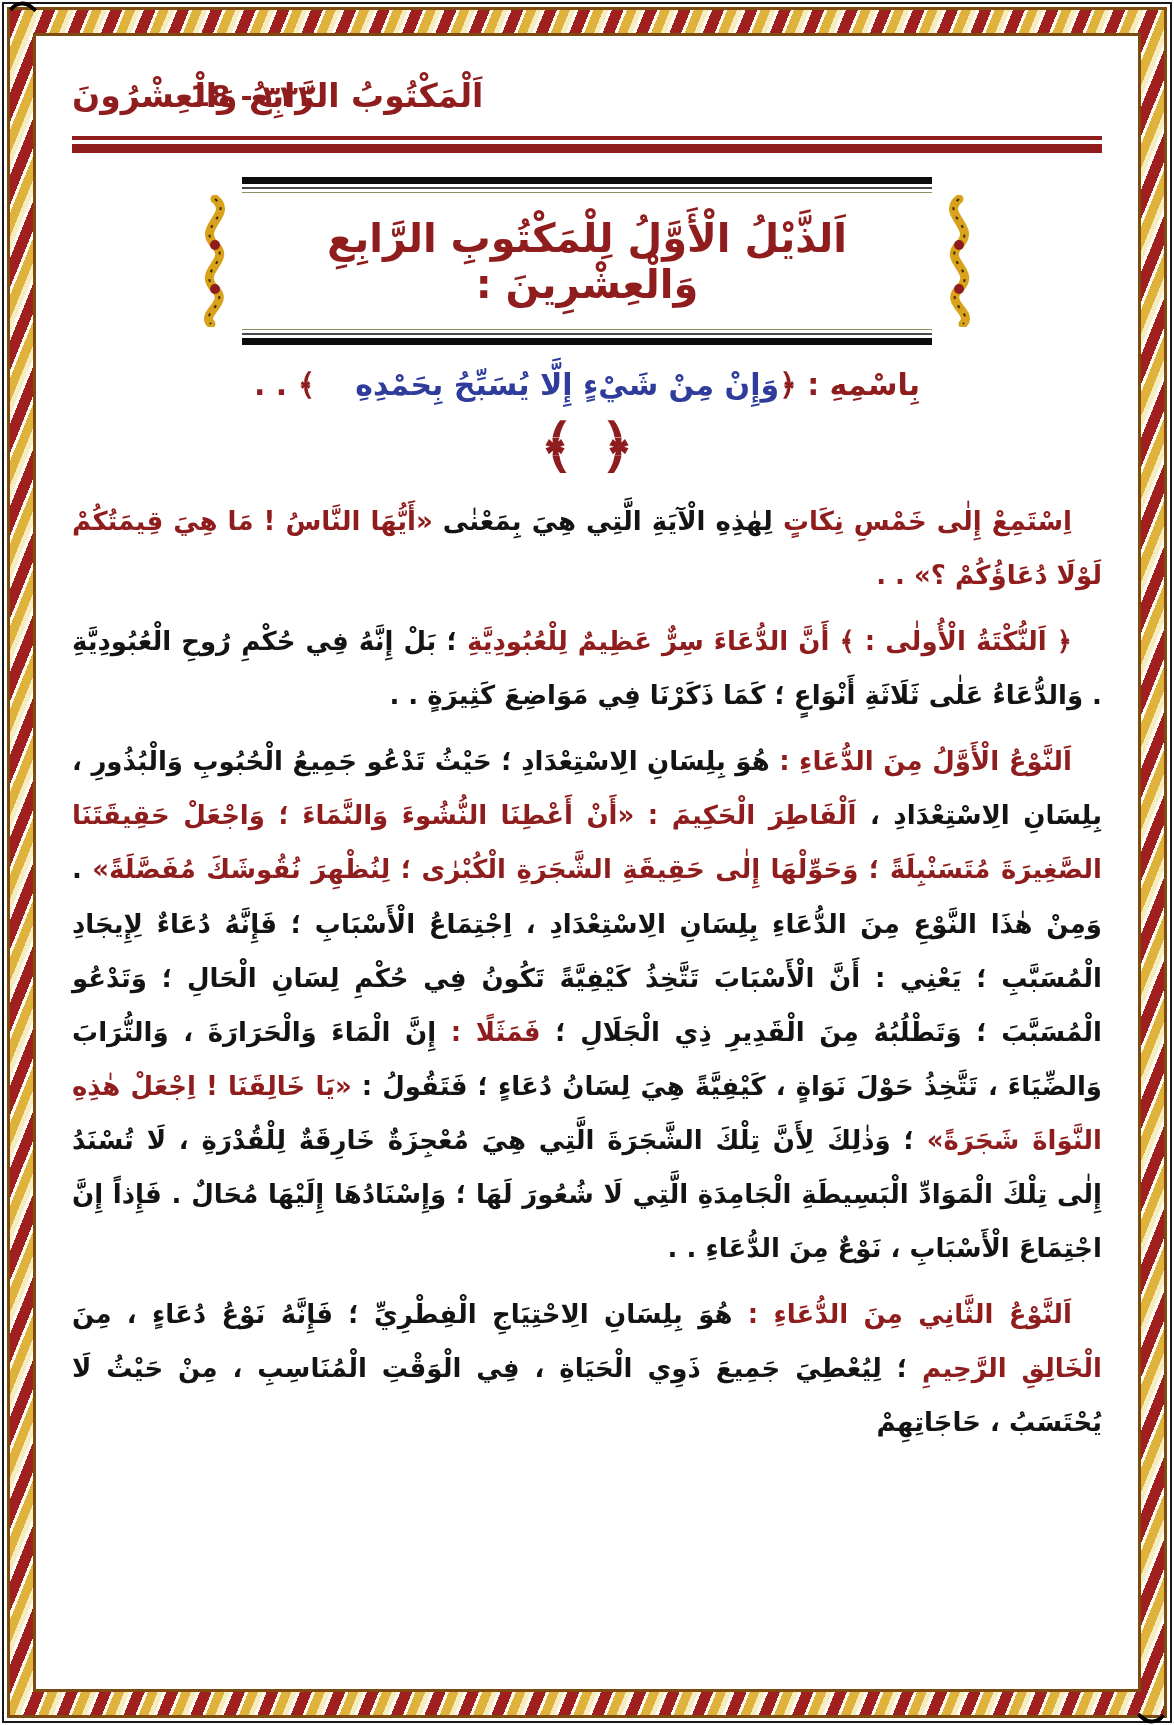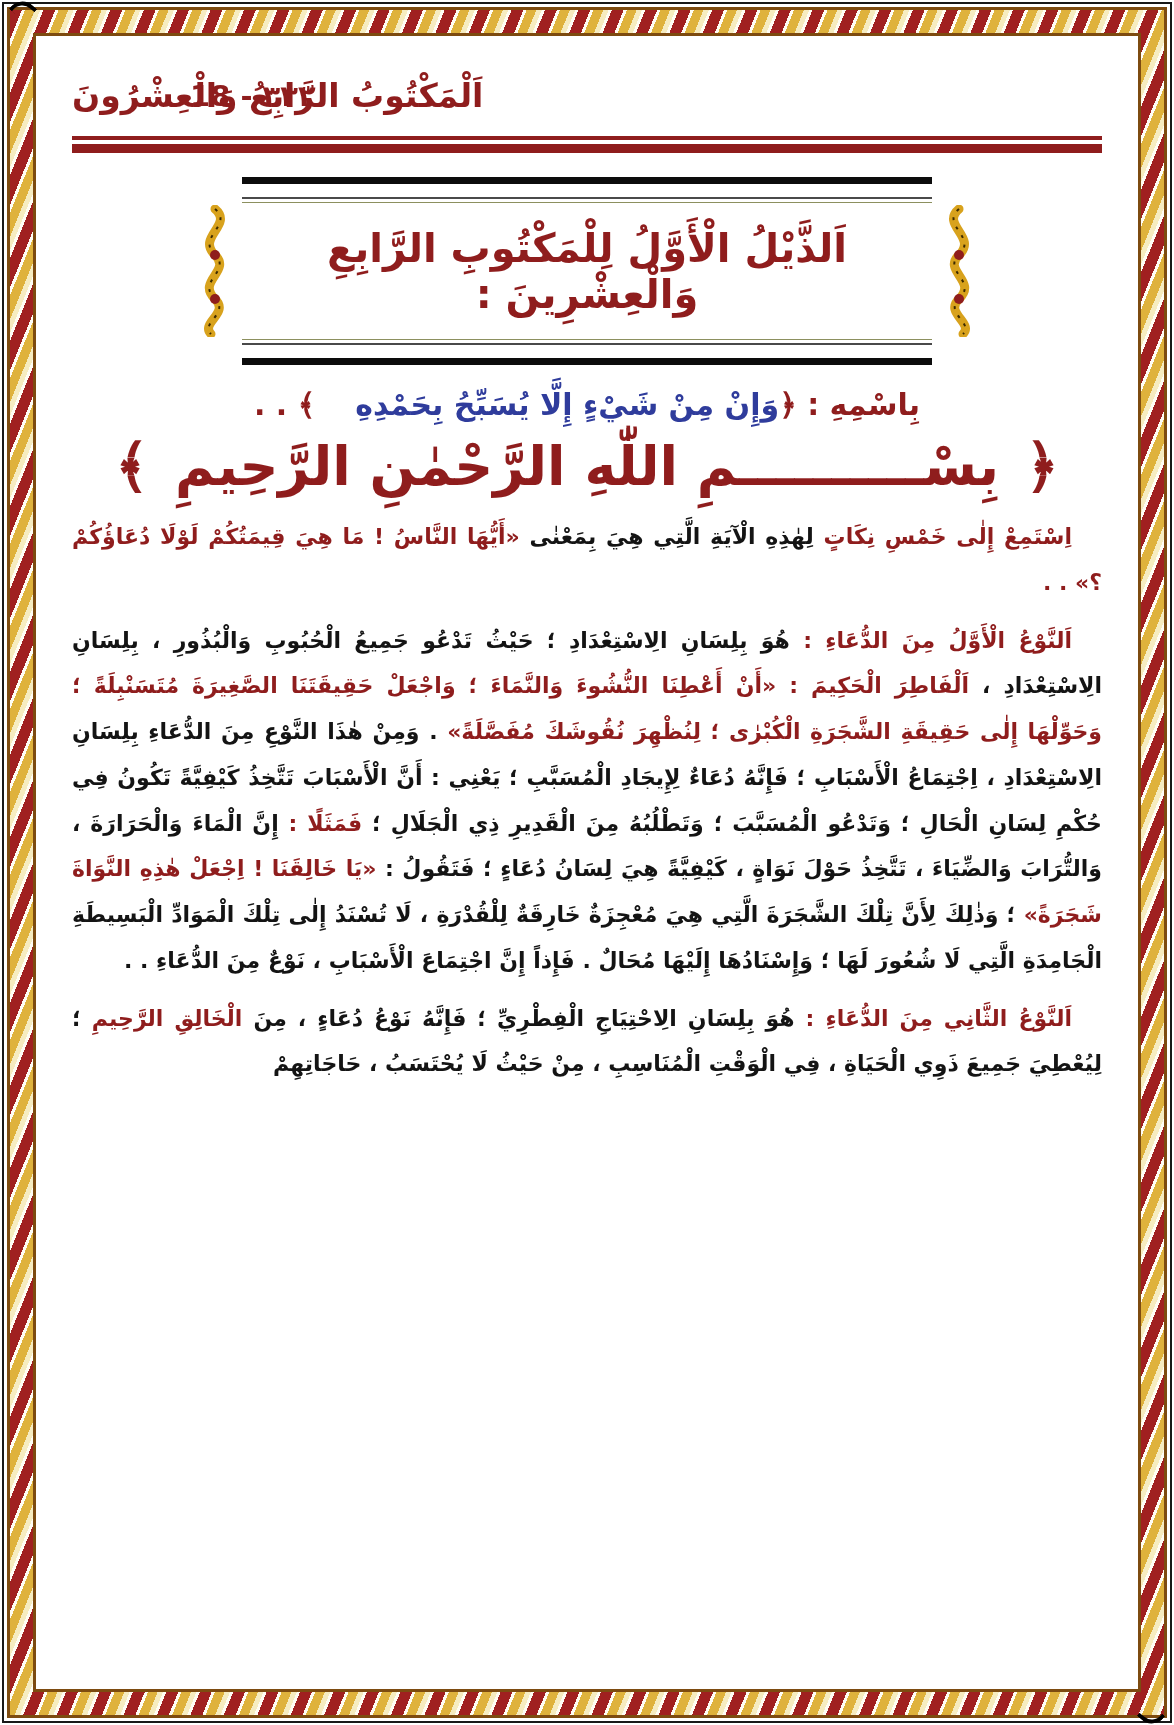--- a/index.html
+++ b/index.html
@@ -44,36 +44,36 @@
   .page-number{
     position:absolute;top:0;left:118px;color:var(--dark-red);font-weight:bold;font-size:29px;line-height:64px;
   }
   .rule-thin{height:4px;background:var(--dark-red);margin-top:8px;}
   .rule-thick{height:9px;background:var(--dark-red);margin-top:4px;}
 
   
   .frame-row{display:flex;align-items:center;justify-content:center;margin:24px 0 6px 0;}
   .frame-ornament{flex:0 0 auto;width:54px;height:132px;}
   .frame-ornament.flip{transform:scaleX(-1);}
-  .frame-box{flex:0 0 auto;width:690px;border-top:7px solid #0c0c0c;border-bottom:7px solid #0c0c0c;padding:13px 0;}
+  .frame-box{flex:0 0 auto;width:690px;border-top:7px solid #0c0c0c;border-bottom:7px solid #0c0c0c;padding:3px 0;}
   .frame-box-mid{border-top:2px solid #4a4a4a;border-bottom:2px solid #4a4a4a;padding:3px 0;}
   .frame-box-inner{border-top:1px solid #8c905f;border-bottom:1px solid #8c905f;padding:22px 8px;text-align:center;}
   .appendix-title{color:var(--dark-red);font-weight:bold;font-size:40px;letter-spacing:0;}
 
   
   .invocation{ text-align:center;font-size:30px;font-weight:bold;margin:22px 0 4px 0;}
   .basmala-row{display:flex;align-items:center;justify-content:center;gap:26px;margin:10px 0 6px 0;}
   .basmala-ornament{color:var(--dark-red);font-size:58px;font-weight:bold;}
   .basmala-text{color:var(--dark-red);font-size:54px;font-weight:bold;white-space:nowrap;}
   .verse{ text-align:center;font-size:31px;font-weight:bold;margin:18px 0 10px 0;}
 
   
   .body-text{margin-top:14px;}
   .body-text p{
-    font-size:22px;line-height:2.08;text-align:justify;margin:0 0 12px 0;
+    font-size:26px;line-height:2.08;text-align:justify;margin:0 0 12px 0;
     text-indent:30px;color:var(--ink);font-weight:bold;
   }
   .seg-red{color:var(--dark-red);}
   .seg-black{color:var(--ink);}
   .seg-blue{color:var(--blue);margin-left:40px;}
 </style>
 </head>
 <body>
 
 <div class="page">
@@ -110,25 +110,25 @@
         <path d="M27 4 C8 20, 46 32, 27 50 C10 66, 46 76, 27 94 C12 108, 42 118, 31 129" fill="none" stroke="#3c2a00" stroke-width="2" stroke-dasharray="3 7"></path>
         <circle cx="27" cy="50" r="5" fill="#8f1d1d"></circle>
         <circle cx="27" cy="94" r="5" fill="#8f1d1d"></circle>
       </svg>
     </div>
 
     <div class="invocation"><span class="seg-red">بِاسْمِهِ : </span><span class="seg-red">﴿</span><span class="seg-blue">وَإِنْ مِنْ شَيْءٍ إِلَّا يُسَبِّحُ بِحَمْدِهِ</span><span class="seg-red">﴾</span><span class="seg-red"> . .</span></div>
 
     <div class="basmala-row">
       <span class="basmala-ornament">﴿</span>
-      <span class="basmala-text">بِسْــــــــــمِ اللّٰهِ الرَّحْمٰنِ الرَّحِيمِ</span>
       <span class="basmala-ornament">﴾</span>
     </div>
 
 
     <div class="body-text">
       <p><span class="seg-red">اِسْتَمِعْ إِلٰى خَمْسِ نِكَاتٍ </span><span class="seg-black">لِهٰذِهِ الْآيَةِ الَّتِي هِيَ بِمَعْنٰى </span><span class="seg-red">«أَيُّهَا النَّاسُ ! مَا هِيَ قِيمَتُكُمْ لَوْلَا دُعَاؤُكُمْ ؟» . .</span></p>
+      <p><span class="seg-red">﴿ اَلنُّكْتَةُ الْأُولٰى : ﴾ </span><span class="seg-red">أَنَّ الدُّعَاءَ سِرٌّ عَظِيمٌ لِلْعُبُودِيَّةِ</span><span class="seg-black"> ؛ بَلْ إِنَّهُ فِي حُكْمِ رُوحِ الْعُبُودِيَّةِ . وَالدُّعَاءُ عَلٰى ثَلَاثَةِ أَنْوَاعٍ ؛ كَمَا ذَكَرْنَا فِي مَوَاضِعَ كَثِيرَةٍ . .</span></p>
       <p><span class="seg-red">اَلنَّوْعُ الْأَوَّلُ مِنَ الدُّعَاءِ : </span><span class="seg-black">هُوَ بِلِسَانِ الِاسْتِعْدَادِ ؛ حَيْثُ تَدْعُو جَمِيعُ الْحُبُوبِ وَالْبُذُورِ ، بِلِسَانِ الِاسْتِعْدَادِ ، </span><span class="seg-red">اَلْفَاطِرَ الْحَكِيمَ : «أَنْ أَعْطِنَا النُّشُوءَ وَالنَّمَاءَ ؛ وَاجْعَلْ حَقِيقَتَنَا الصَّغِيرَةَ مُتَسَنْبِلَةً ؛ وَحَوِّلْهَا إِلٰى حَقِيقَةِ الشَّجَرَةِ الْكُبْرٰى ؛ لِنُظْهِرَ نُقُوشَكَ مُفَصَّلَةً»</span><span class="seg-black"> . وَمِنْ هٰذَا النَّوْعِ مِنَ الدُّعَاءِ بِلِسَانِ الِاسْتِعْدَادِ ، اِجْتِمَاعُ الْأَسْبَابِ ؛ فَإِنَّهُ دُعَاءٌ لِإِيجَادِ الْمُسَبَّبِ ؛ يَعْنِي : أَنَّ الْأَسْبَابَ تَتَّخِذُ كَيْفِيَّةً تَكُونُ فِي حُكْمِ لِسَانِ الْحَالِ ؛ وَتَدْعُو الْمُسَبَّبَ ؛ وَتَطْلُبُهُ مِنَ الْقَدِيرِ ذِي الْجَلَالِ ؛ </span><span class="seg-red">فَمَثَلًا : </span><span class="seg-black">إِنَّ الْمَاءَ وَالْحَرَارَةَ ، وَالتُّرَابَ وَالضِّيَاءَ ، تَتَّخِذُ حَوْلَ نَوَاةٍ ، كَيْفِيَّةً هِيَ لِسَانُ دُعَاءٍ ؛ فَتَقُولُ : </span><span class="seg-red">«يَا خَالِقَنَا ! اِجْعَلْ هٰذِهِ النَّوَاةَ شَجَرَةً»</span><span class="seg-black"> ؛ وَذٰلِكَ لِأَنَّ تِلْكَ الشَّجَرَةَ الَّتِي هِيَ مُعْجِزَةٌ خَارِقَةٌ لِلْقُدْرَةِ ، لَا تُسْنَدُ إِلٰى تِلْكَ الْمَوَادِّ الْبَسِيطَةِ الْجَامِدَةِ الَّتِي لَا شُعُورَ لَهَا ؛ وَإِسْنَادُهَا إِلَيْهَا مُحَالٌ . فَإِذاً إِنَّ اجْتِمَاعَ الْأَسْبَابِ ، نَوْعٌ مِنَ الدُّعَاءِ . .</span></p>
       <p><span class="seg-red">اَلنَّوْعُ الثَّانِي مِنَ الدُّعَاءِ : </span><span class="seg-black">هُوَ بِلِسَانِ الِاحْتِيَاجِ الْفِطْرِيِّ ؛ فَإِنَّهُ نَوْعُ دُعَاءٍ ، مِنَ </span><span class="seg-red">الْخَالِقِ الرَّحِيمِ </span><span class="seg-black">؛ لِيُعْطِيَ جَمِيعَ ذَوِي الْحَيَاةِ ، فِي الْوَقْتِ الْمُنَاسِبِ ، مِنْ حَيْثُ لَا يُحْتَسَبُ ، حَاجَاتِهِمْ</span></p>
     </div>
 
   </div>
 </div>
 
 </body></html>

